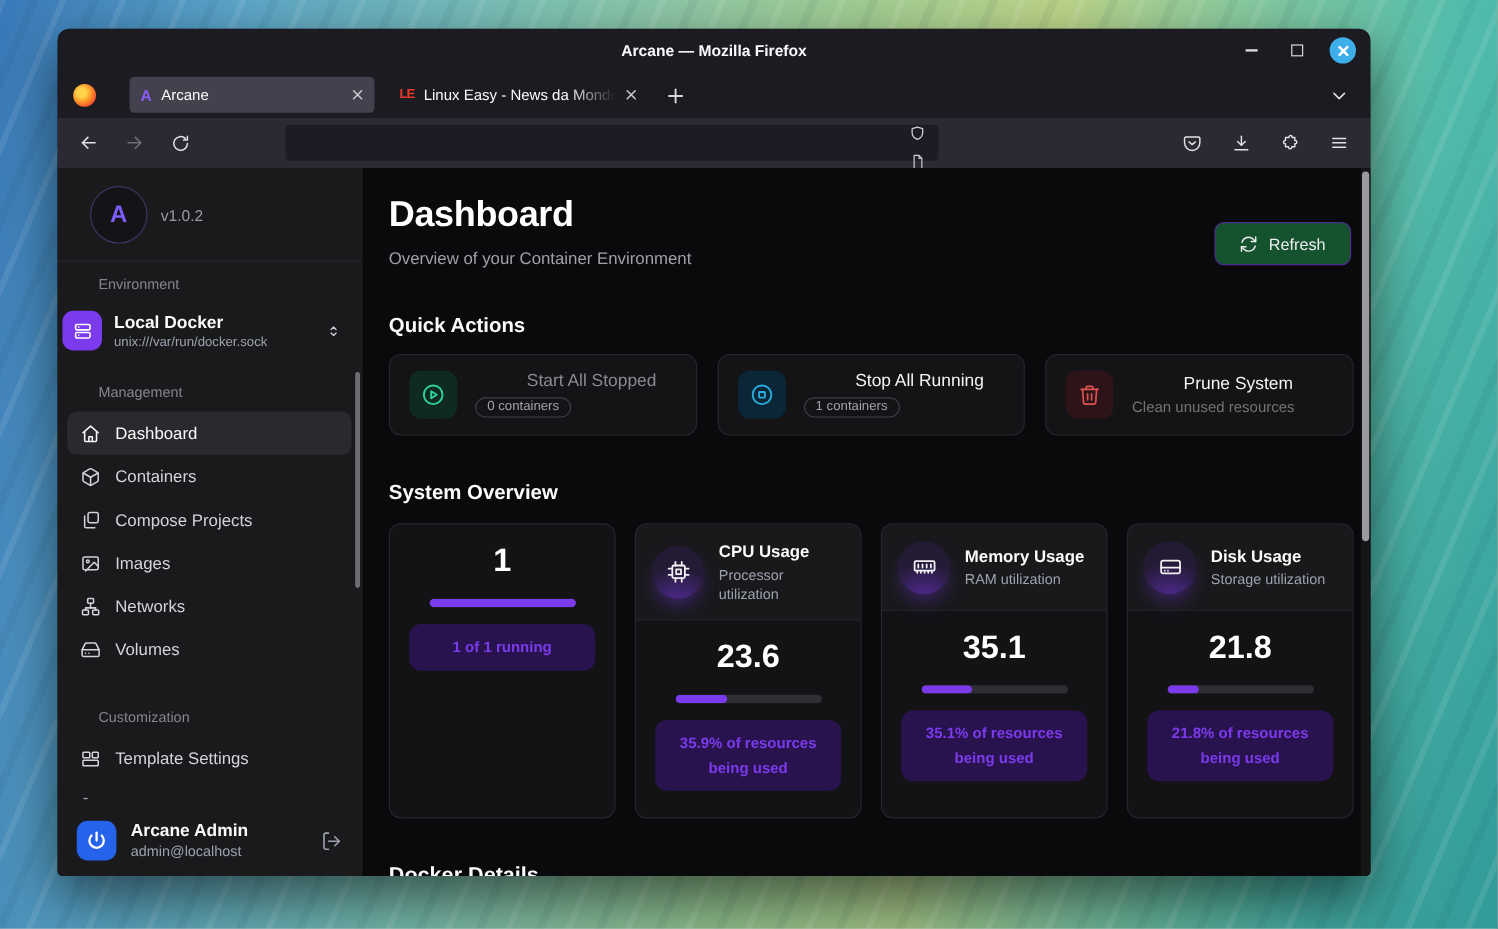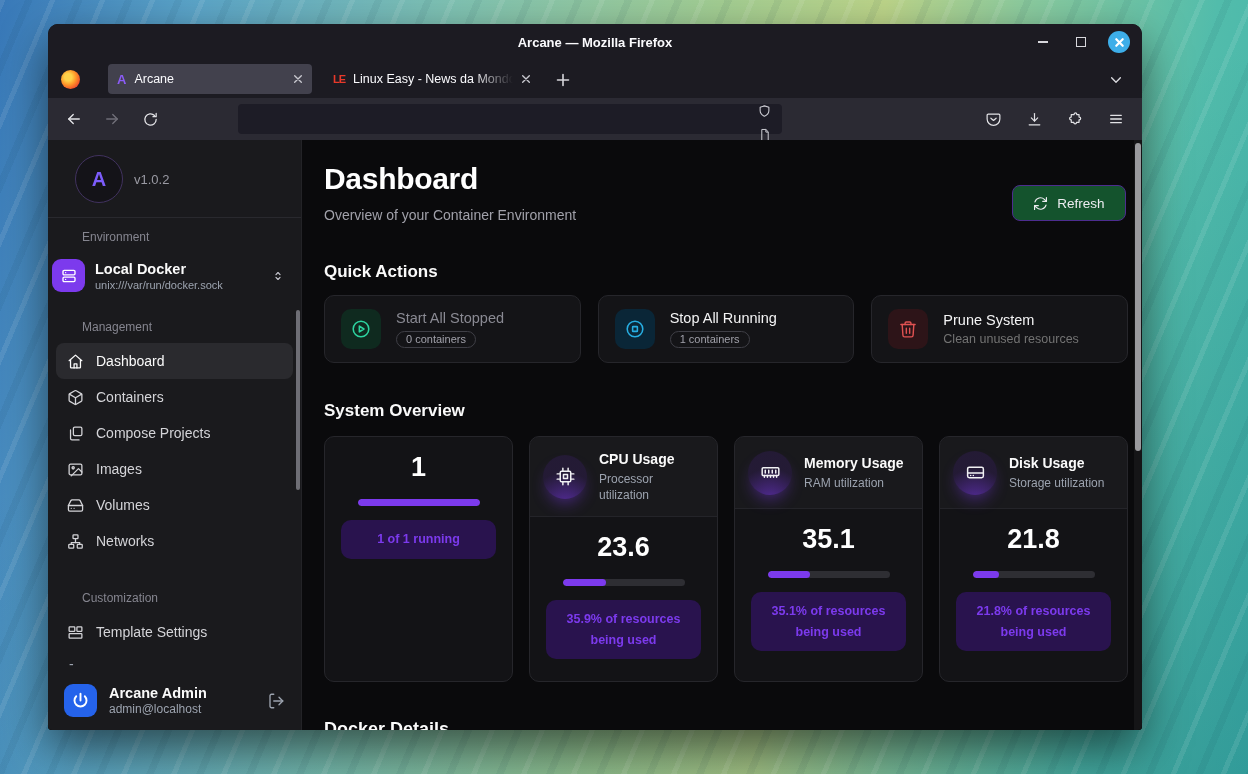--- a/index.html
+++ b/index.html
@@ -97,21 +97,21 @@
     display:flex; align-items:center; justify-content:center; gap:9px; cursor:pointer; }
   .section-h { font-size:17px; font-weight:700; color:#fafafa; }
   .qa-heading { margin-top:39px; }
   .qa-row { display:flex; gap:17px; margin-top:13px; }
   .qa-card { flex:1; height:68px; background:#141417; border:1px solid #26262b; border-radius:10px;
     display:flex; align-items:center; gap:15px; padding-left:16px; cursor:pointer; }
   .qa-icon { width:40px; height:40px; border-radius:10px; display:flex; align-items:center; justify-content:center; flex:none; }
   .qa-icon.green { background:#0f2a1f; color:#2dd4a0; }
   .qa-icon.blue  { background:#0a2637; color:#27aee2; }
   .qa-icon.red   { background:#2d1418; color:#e05252; }
-  .qa-title { font-size:14.5px; font-weight:500; color:#f4f4f5; }
+  .qa-title { font-size:14.5px; font-weight:500; color:#f4f4f5;margin-left:43px; }
   .qa-title.muted { color:#8a8a93; }
   .qa-badge { display:inline-block; margin-top:5px; padding:1px 9px 2px; border:1px solid #3f3f46; border-radius:999px;
     font-size:11px; color:#a1a1aa; }
   .qa-sub { font-size:12.5px; color:#737373; margin-top:4px; }
   .so-heading { margin-top:38px; }
   .so-row { display:flex; gap:16px; margin-top:15px; }
   .stat-card { flex:1; height:246px; background:#131316; border:1px solid #26262b; border-radius:10px;
     display:flex; flex-direction:column; overflow:hidden; }
   .stat-head { display:flex; align-items:center; gap:12px; padding:13px 13px; min-height:72px;
     background:rgba(255,255,255,.028); border-bottom:1px solid #242429; }
@@ -340,38 +340,38 @@
                   <rect x="3" y="4.5" width="18" height="15" rx="2"></rect>
                   <circle cx="8.7" cy="9.7" r="1.6"></circle>
                   <path d="M21 15.5l-4.8-4.8L6 21"></path>
                 </svg>
             </span>
             <span>Images</span>
           </div>
           <div class="nav-item">
             <span class="nic">
               <svg width="17" height="17" viewBox="0 0 24 24" fill="none" stroke="currentColor" stroke-width="1.8" stroke-linecap="round" stroke-linejoin="round">
-                  <path d="M22 12H2"></path>
-                  <path d="M5.45 5.1L2 12v6a2 2 0 0 0 2 2h16a2 2 0 0 0 2-2v-6l-3.45-6.9A2 2 0 0 0 16.76 4H7.24a2 2 0 0 0-1.79 1.1z"></path>
-                  <path d="M6 16h.01M10 16h.01"></path>
-                </svg>
-            </span>
-            <span>Volumes</span>
-          </div>
-          <div class="nav-item">
-            <span class="nic">
-              <svg width="17" height="17" viewBox="0 0 24 24" fill="none" stroke="currentColor" stroke-width="1.8" stroke-linecap="round" stroke-linejoin="round">
                   <rect x="8.5" y="2.5" width="7" height="5.5" rx="1"></rect>
                   <rect x="2.5" y="16" width="7" height="5.5" rx="1"></rect>
                   <rect x="14.5" y="16" width="7" height="5.5" rx="1"></rect>
                   <path d="M12 8v5.5"></path>
                   <path d="M6 16v-2.5h12V16"></path>
                 </svg>
             </span>
             <span>Networks</span>
+          </div>
+          <div class="nav-item">
+            <span class="nic">
+              <svg width="17" height="17" viewBox="0 0 24 24" fill="none" stroke="currentColor" stroke-width="1.8" stroke-linecap="round" stroke-linejoin="round">
+                  <path d="M22 12H2"></path>
+                  <path d="M5.45 5.1L2 12v6a2 2 0 0 0 2 2h16a2 2 0 0 0 2-2v-6l-3.45-6.9A2 2 0 0 0 16.76 4H7.24a2 2 0 0 0-1.79 1.1z"></path>
+                  <path d="M6 16h.01M10 16h.01"></path>
+                </svg>
+            </span>
+            <span>Volumes</span>
           </div>
         </div>
 
         <div class="sb-label" style="margin-top:20px">Customization</div>
         <div class="nav-list">
           <div class="nav-item">
             <span class="nic">
               <svg width="17" height="17" viewBox="0 0 24 24" fill="none" stroke="currentColor" stroke-width="1.8" stroke-linejoin="round">
                   <rect x="3" y="4" width="8" height="6.5" rx="1"></rect>
                   <rect x="14" y="4" width="7" height="6.5" rx="1"></rect>

